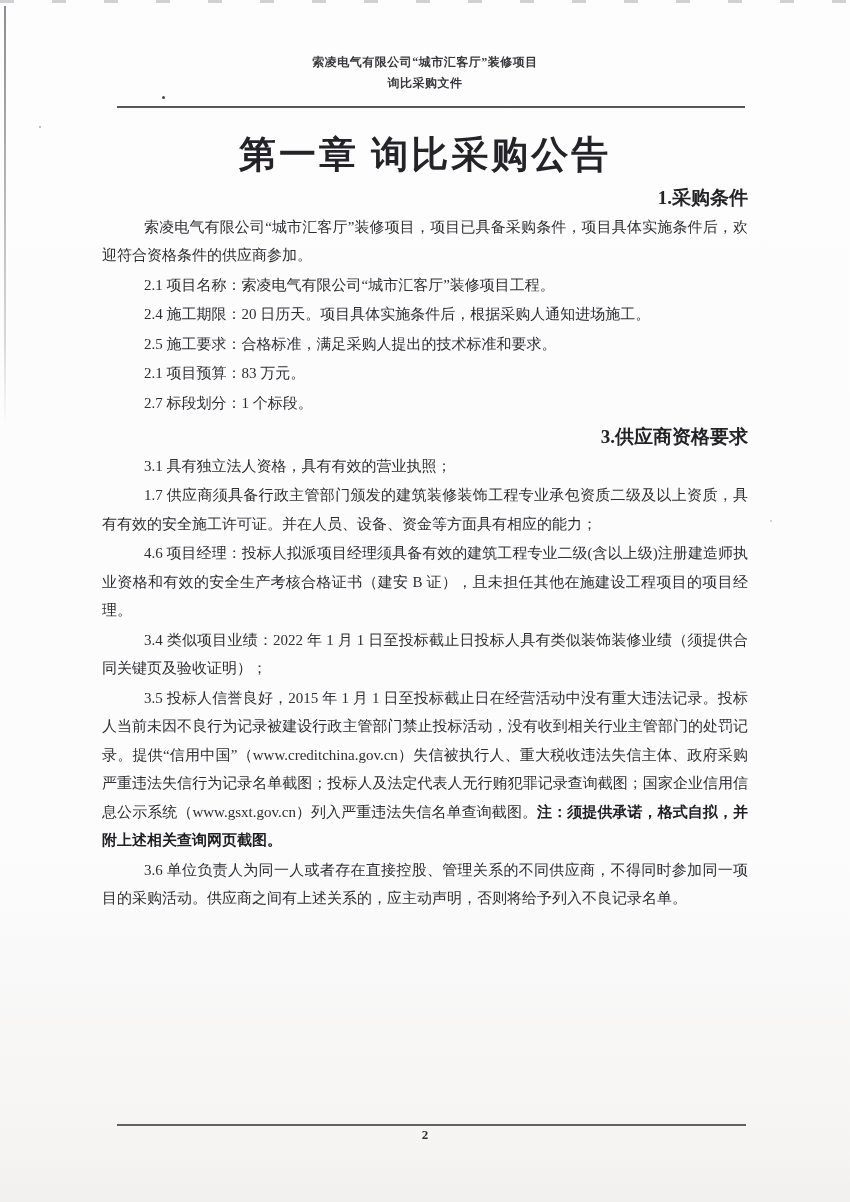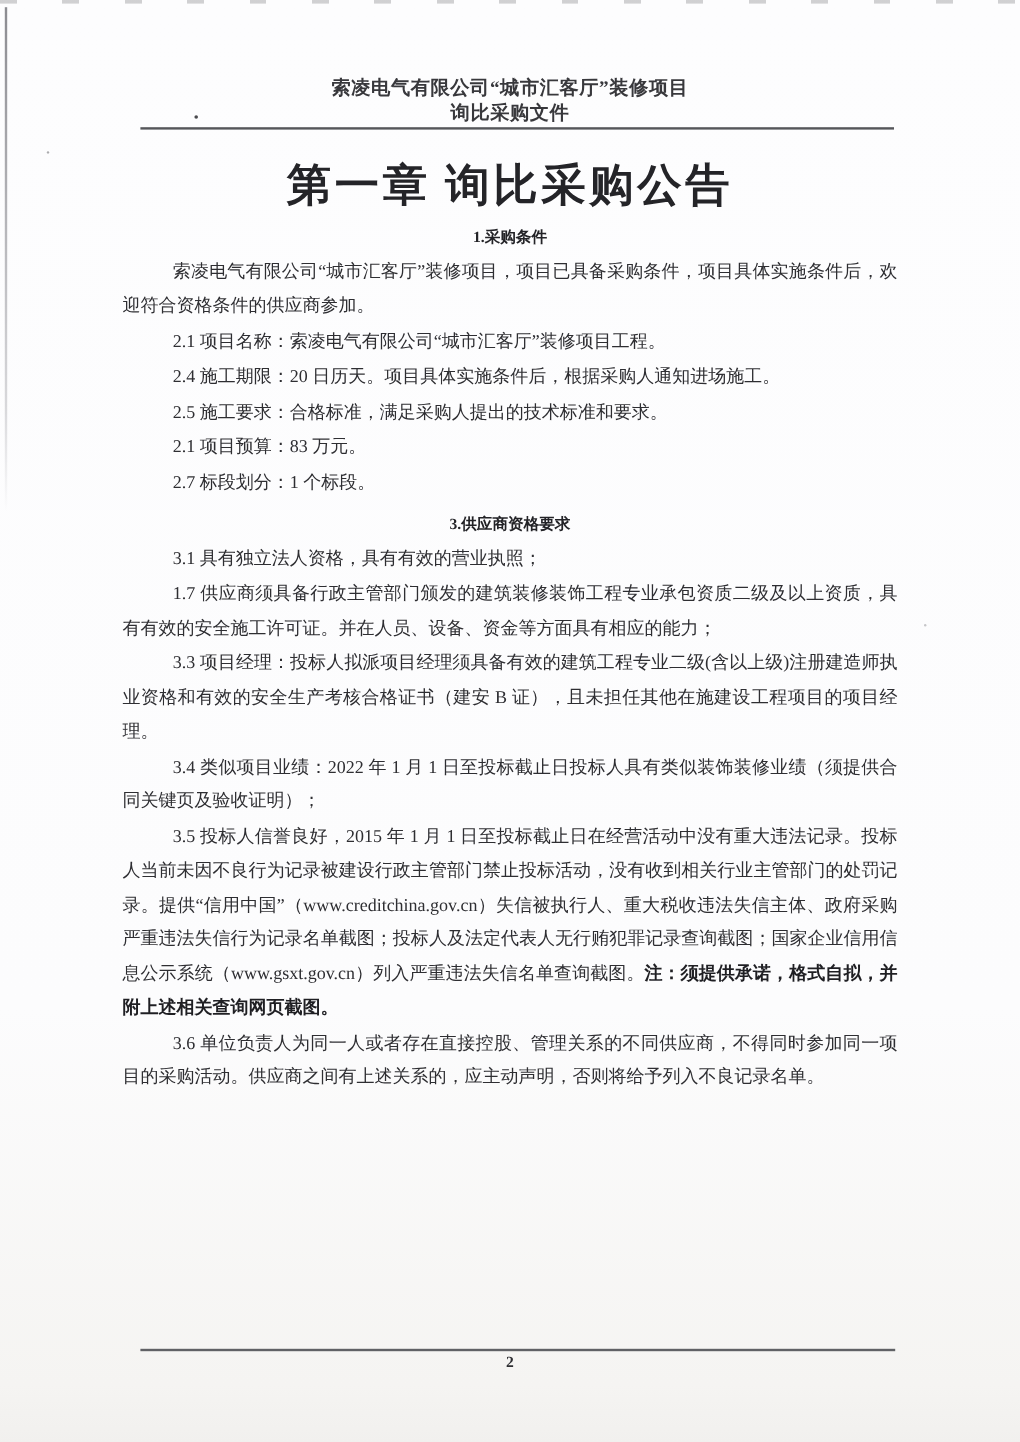--- a/index.html
+++ b/index.html
@@ -23,41 +23,41 @@
   .edge-dashes-top{
     position:absolute;left:0;top:0;width:100%;height:3px;opacity:.35;
     background:repeating-linear-gradient(90deg,rgba(40,40,45,.6) 0 14px,rgba(0,0,0,0) 14px 52px);
   }
   .speck{position:absolute;border-radius:50%;background:#4a4a4e;}
   .speck.s1{left:162px;top:96px;width:3px;height:3px;}
   .speck.s2{left:39px;top:126px;width:2px;height:2px;opacity:.45;}
   .speck.s3{left:770px;top:520px;width:2px;height:2px;opacity:.3;}
 
   .doc-header{
-    position:absolute;left:0;top:63px;width:100%;
-    text-align:center;font-size:16px;font-weight:bold;
+    position:absolute;left:0;top:52px;width:100%;
+    text-align:center;font-size:12px;font-weight:bold;
     line-height:21px;color:#38383c;letter-spacing:.5px;
   }
   .header-rule{
     position:absolute;left:117px;top:106px;width:628px;height:2px;
     background:#55565a;
   }
   .doc-title{
     position:absolute;left:0;top:130px;width:100%;
     text-align:center;font-size:37px;font-weight:bold;color:#242428;
     letter-spacing:3px;
   }
   .content{
     position:absolute;left:102px;top:184px;width:646px;
     font-size:15px;line-height:28.5px;
     text-align:justify;
   }
   .content h3{
-    font-size:13px;line-height:28.5px;margin:0;color:#232327;
-    font-weight:bold;text-align:center;
+    font-size:19px;line-height:28.5px;margin:0;color:#232327;
+    font-weight:bold;text-align:right;
   }
   .content h3.spaced{margin-top:6px;}
   .content p{
     margin:0 0 1px 0;text-indent:2.8em;color:#2e2e32;
   }
   .content p b{font-weight:bold;color:#1f1f23;}
   .footer-rule{
     position:absolute;left:117px;top:1124px;width:629px;height:1.6px;
     background:#606165;
   }
@@ -92,21 +92,21 @@
 
     <p>2.1 项目名称：索凌电气有限公司“城市汇客厅”装修项目工程。</p>
     <p>2.4 施工期限：20 日历天。项目具体实施条件后，根据采购人通知进场施工。</p>
     <p>2.5 施工要求：合格标准，满足采购人提出的技术标准和要求。</p>
     <p>2.1 项目预算：83 万元。</p>
     <p>2.7 标段划分：1 个标段。</p>
 
     <h3 class="spaced">3.供应商资格要求</h3>
     <p>3.1 具有独立法人资格，具有有效的营业执照；</p>
     <p>1.7 供应商须具备行政主管部门颁发的建筑装修装饰工程专业承包资质二级及以上资质，具有有效的安全施工许可证。并在人员、设备、资金等方面具有相应的能力；</p>
-    <p>3.3 项目经理：投标人拟派项目经理须具备有效的建筑工程专业二级(含以上级)注册建造师执业资格和有效的安全生产考核合格证书（建安 B 证），且未担任其他在施建设工程项目的项目经理。</p>
+    <p>4.6 项目经理：投标人拟派项目经理须具备有效的建筑工程专业二级(含以上级)注册建造师执业资格和有效的安全生产考核合格证书（建安 B 证），且未担任其他在施建设工程项目的项目经理。</p>
     <p>3.4 类似项目业绩：2022 年 1 月 1 日至投标截止日投标人具有类似装饰装修业绩（须提供合同关键页及验收证明）；</p>
     <p><span>3.5 投标人信誉良好，2015 年 1 月 1 日至投标截止日在经营活动中没有重大违法记录。投标人当前未因不良行为记录被建设行政主管部门禁止投标活动，没有收到相关行业主管部门的处罚记录。提供“信用中国”（www.creditchina.gov.cn）失信被执行人、重大税收违法失信主体、政府采购严重违法失信行为记录名单截图；投标人及法定代表人无行贿犯罪记录查询截图；国家企业信用信息公示系统（www.gsxt.gov.cn）列入严重违法失信名单查询截图。</span><b>注：须提供承诺，格式自拟，并附上述相关查询网页截图。</b></p>
     <p>3.6 单位负责人为同一人或者存在直接控股、管理关系的不同供应商，不得同时参加同一项目的采购活动。供应商之间有上述关系的，应主动声明，否则将给予列入不良记录名单。</p>
 
   </div>
 
   <div class="footer-rule"></div>
   <div class="page-number">2</div>
 
 </div>

